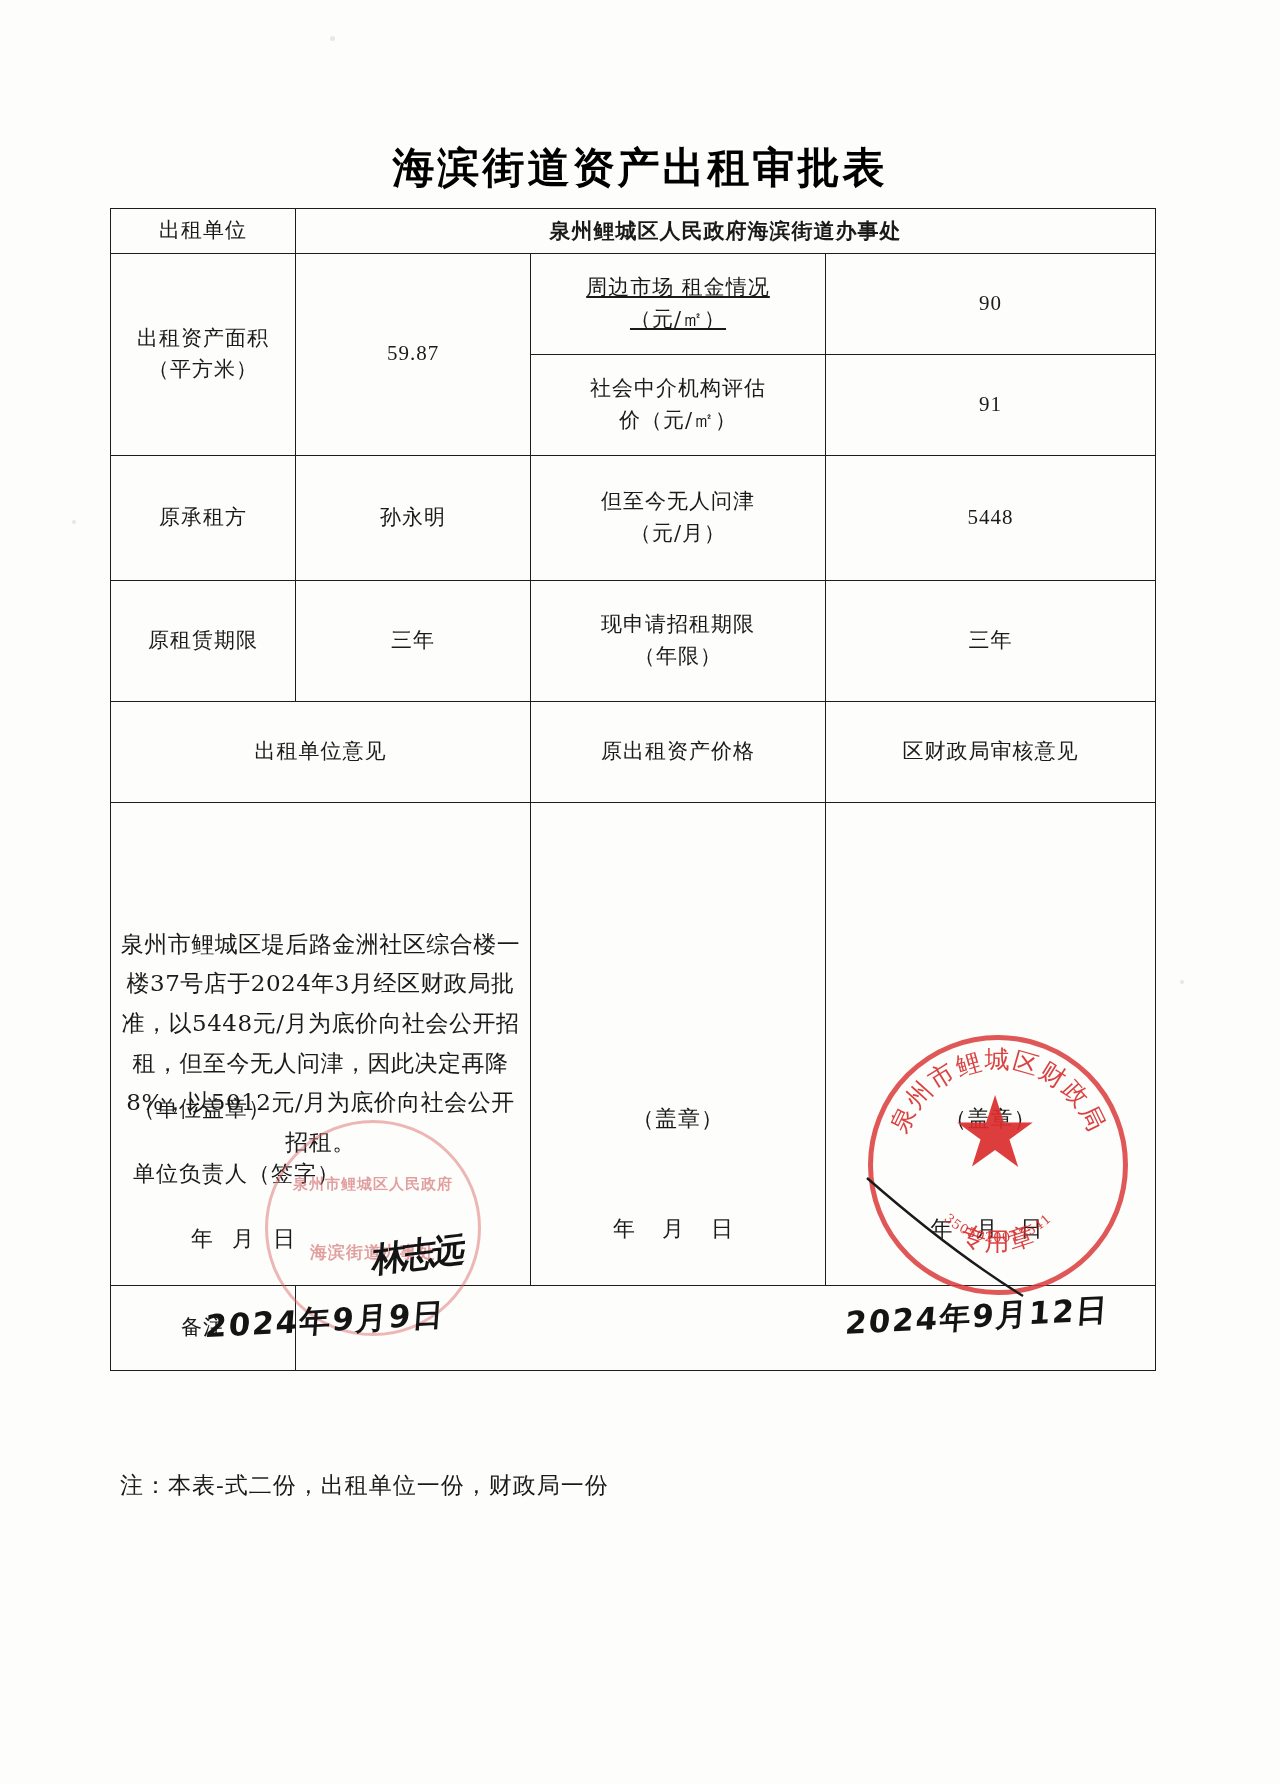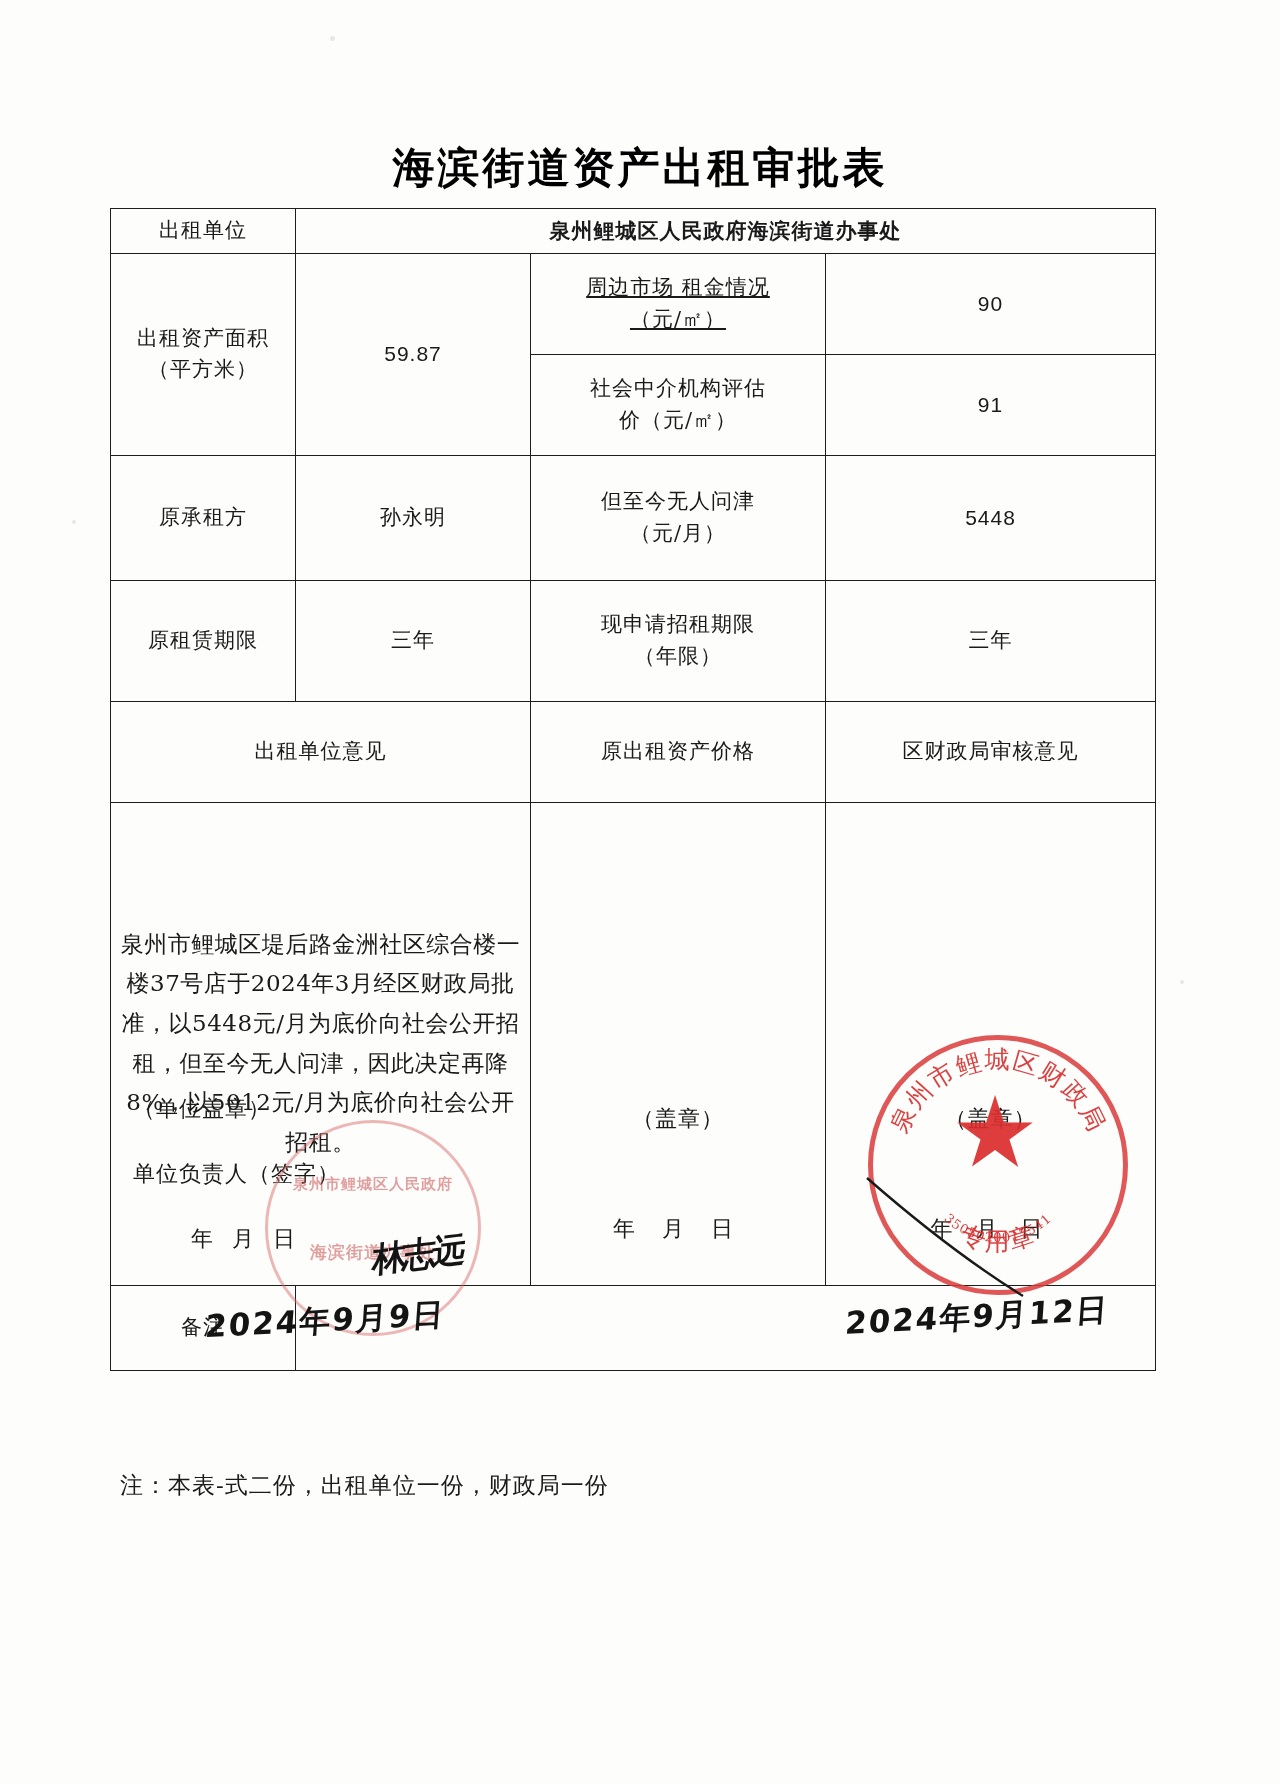--- a/index.html
+++ b/index.html
@@ -53,21 +53,21 @@
     border: 1.6px solid #1d1d1d;
     padding: 6px 8px;
     text-align: center;
     vertical-align: middle;
     font-size: 21px;
     line-height: 1.5;
     letter-spacing: 1px;
   }
   .h-label { font-size: 21px; }
   .big-unit { font-weight: 600; font-size: 22px; letter-spacing: 2px; }
-  .num { font-family: Liberation Sans, sans-serif; font-size: 23px; letter-spacing: 1px; }
+  .num { font-family: Liberation Serif, serif; font-size: 23px; letter-spacing: 1px; }
   .opinion-head td { font-size: 21px; letter-spacing: 2px; }
   .body-cell {
     text-align: left;
     vertical-align: top;
     position: relative;
     padding: 24px 22px 10px 22px;
     height: 470px;
   }
   .body-text {
     font-size: 23px;

